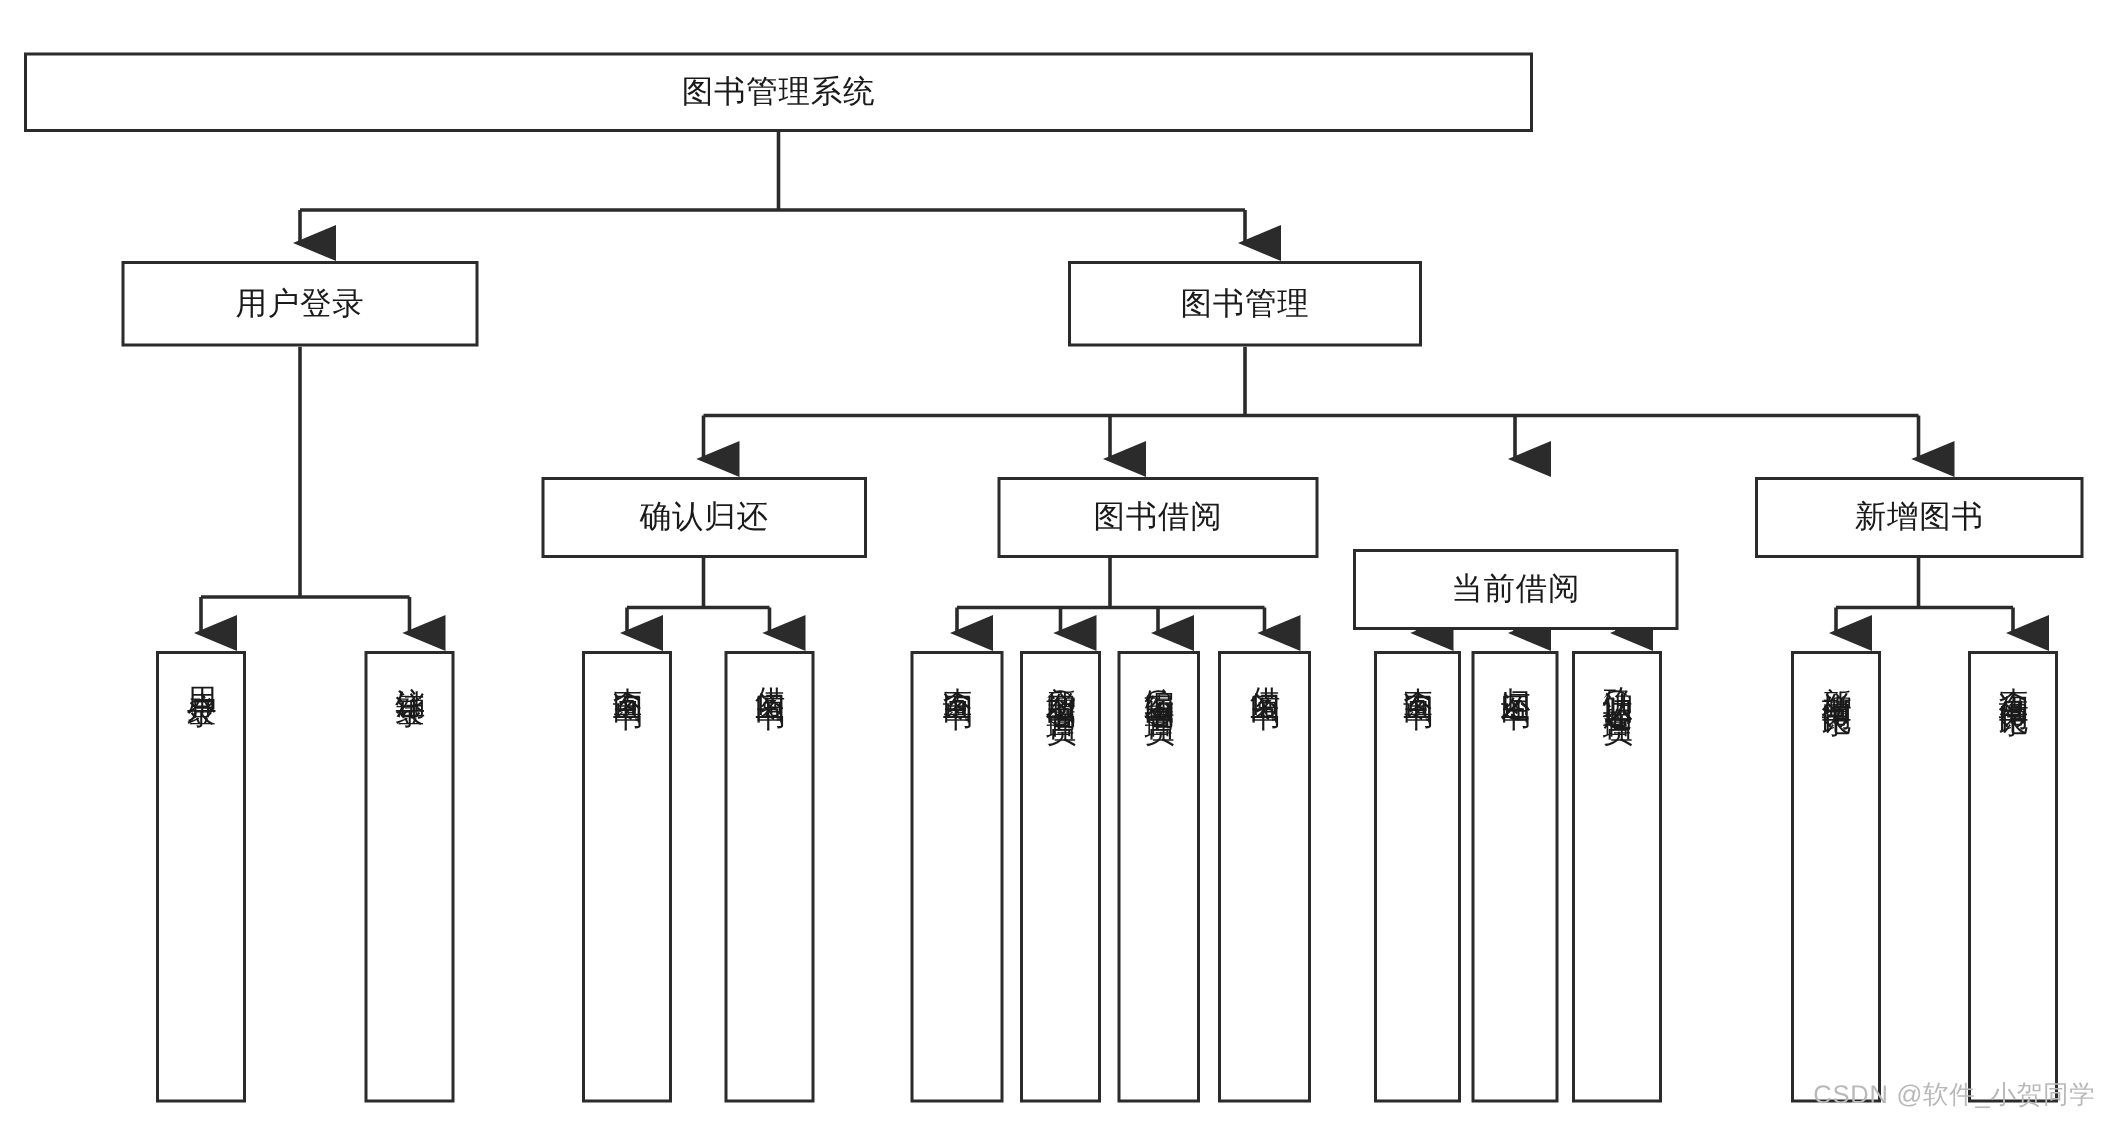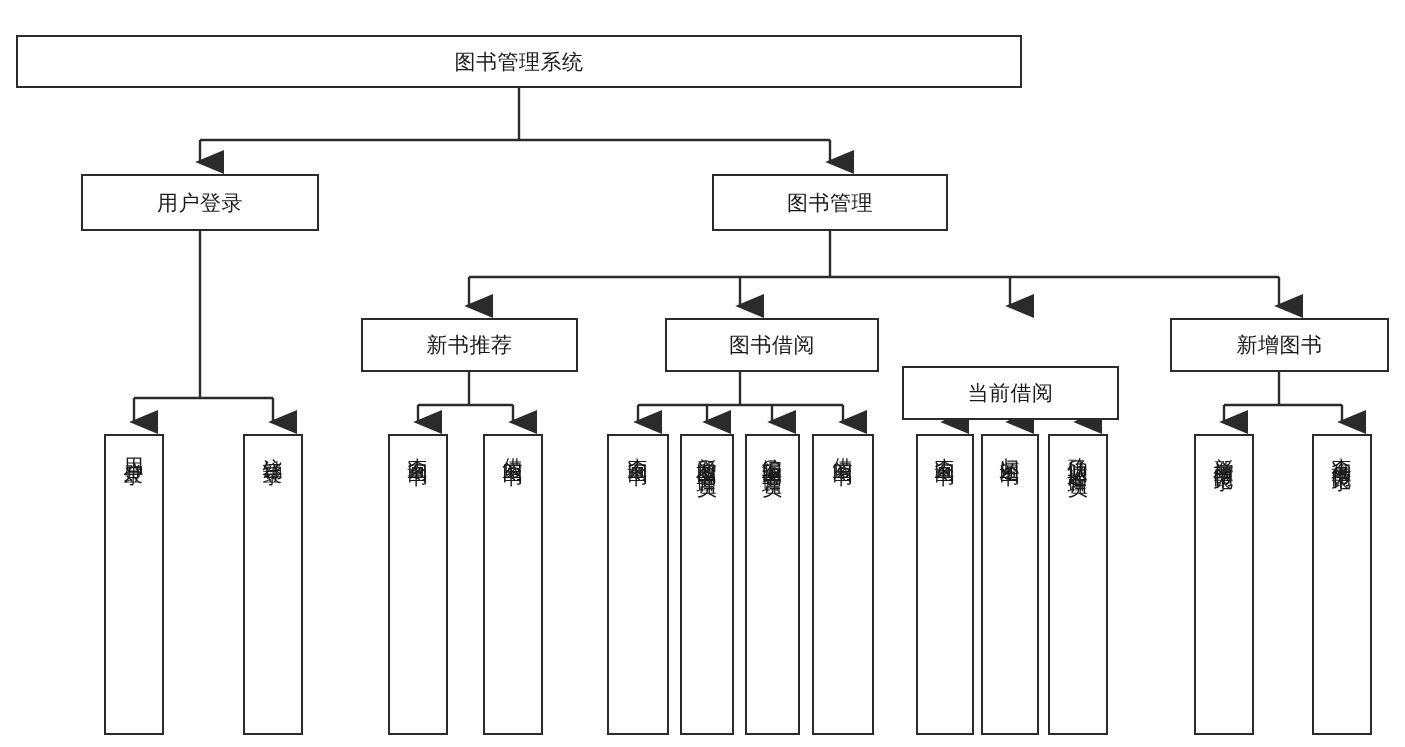--- a/index.html
+++ b/index.html
@@ -120,21 +120,21 @@
       <div class="node horiz" style="left: 16px; top: 13px; width: 1006px; height: 53px; margin-top: 22px;">
         <span class="label">图书管理系统</span>
       </div>
       <div class="node horiz" style="left: 81px; top: 174px; width: 238px; height: 57px;">
         <span class="label">用户登录</span>
       </div>
       <div class="node horiz" style="left: 712px; top: 174px; width: 236px; height: 57px;">
         <span class="label">图书管理</span>
       </div>
       <div class="node horiz" style="left: 361px; top: 318px; width: 217px; height: 54px;">
-        <span class="label">新书推荐</span>
+        <span class="label">确认归还</span>
       </div>
       <div class="node horiz" style="left: 633px; top: 318px; width: 214px; height: 54px; margin-left: 32px;">
         <span class="label">图书借阅</span>
       </div>
       <div class="node horiz" style="left: 902px; top: 318px; width: 217px; height: 54px; margin-top: 48px;">
         <span class="label">当前借阅</span>
       </div>
       <div class="node horiz" style="left: 1170px; top: 318px; width: 219px; height: 54px;">
         <span class="label">新增图书</span>
       </div>
@@ -172,13 +172,14 @@
         <span class="label">确认归还（管理员）</span>
       </div>
       <div class="node vert" style="left: 1194px; top: 434px; width: 60px; height: 301px;">
         <span class="label">新增借阅记录</span>
       </div>
       <div class="node vert" style="left: 1312px; top: 434px; width: 60px; height: 301px;">
         <span class="label">查询借阅记录</span>
       </div>
     </div>
 
+  <div id="watermark">CSDN @软件_小贺同学</div>
 </div>
 
 </body></html>

